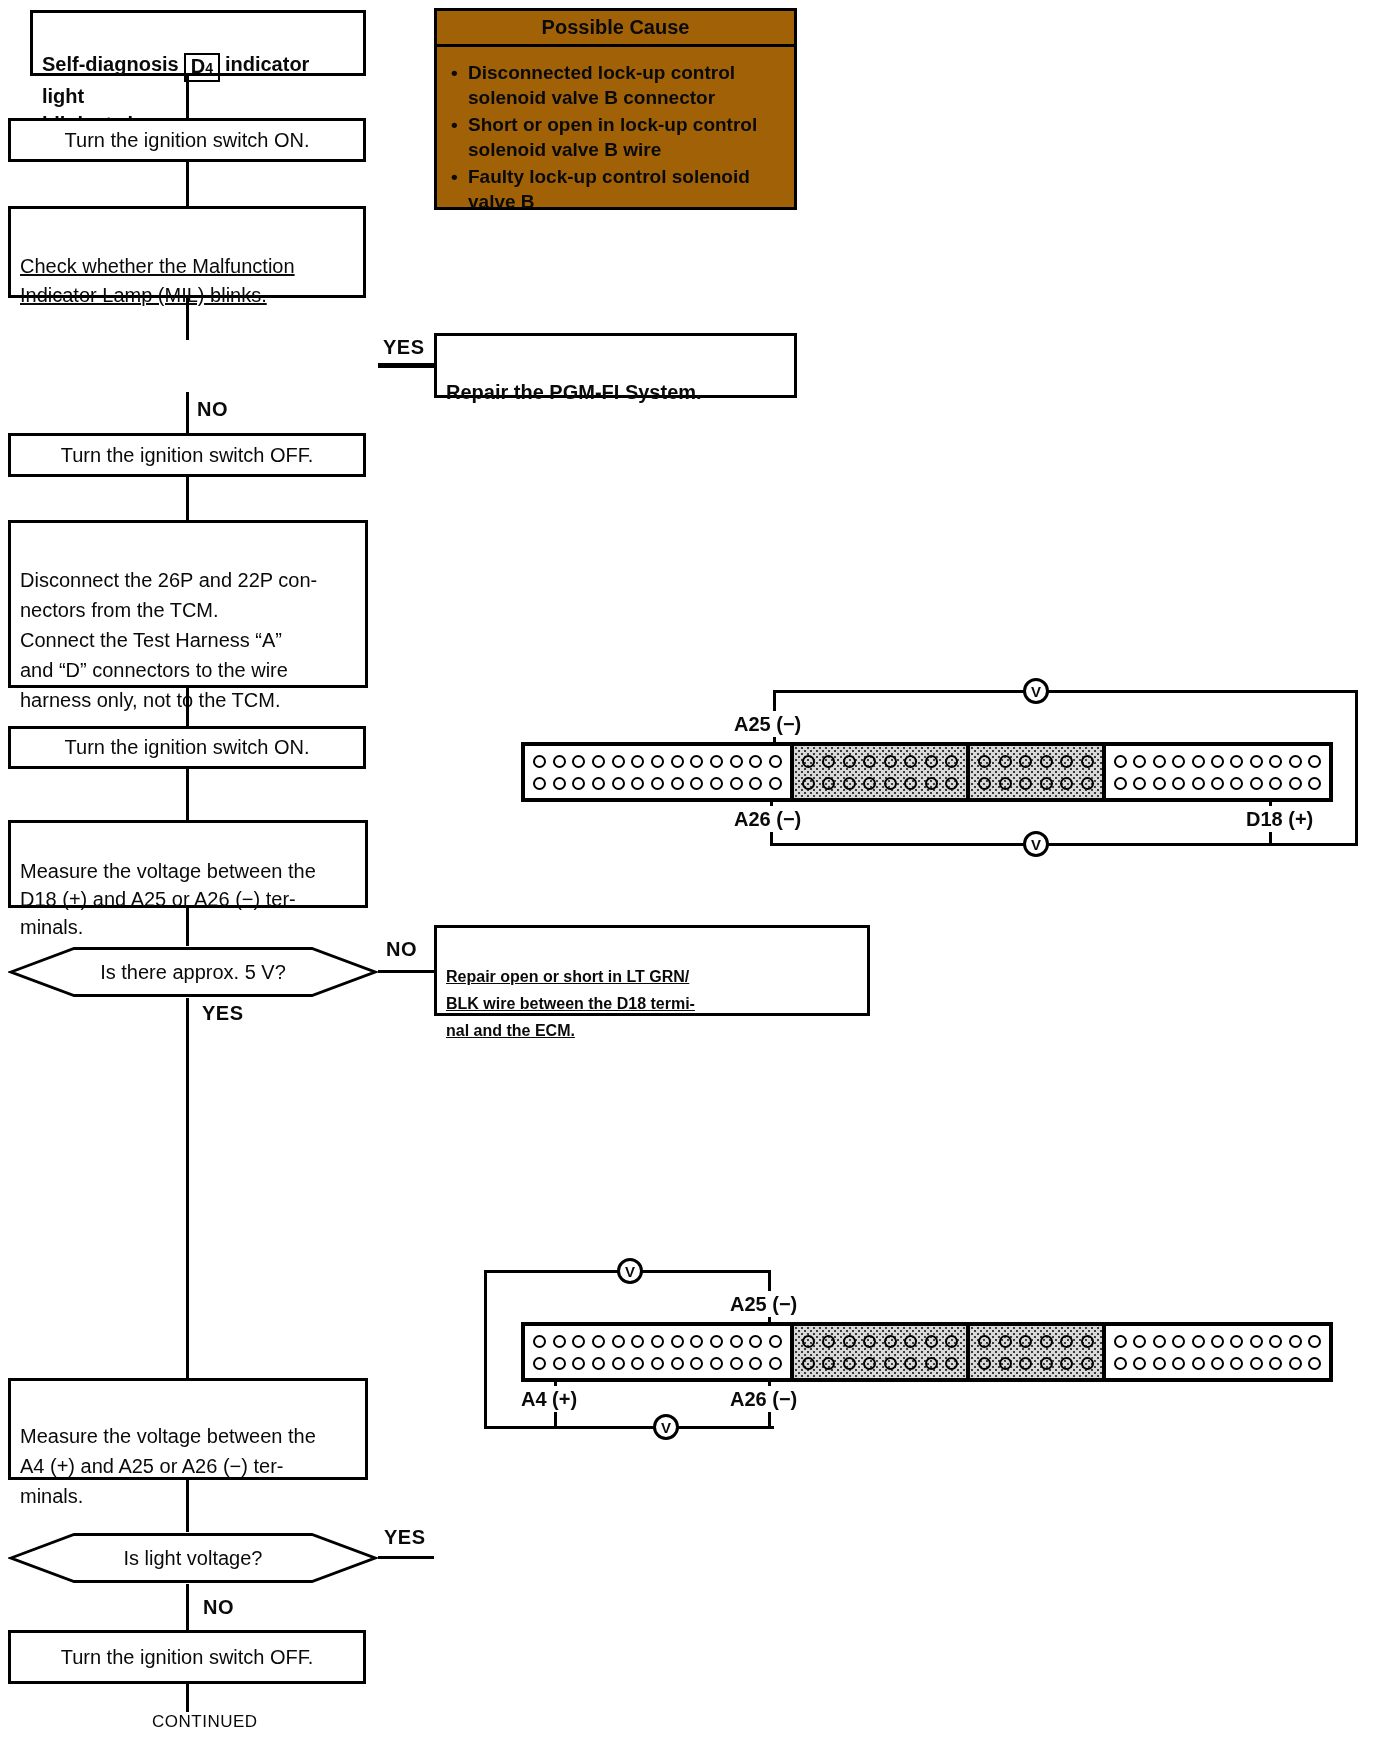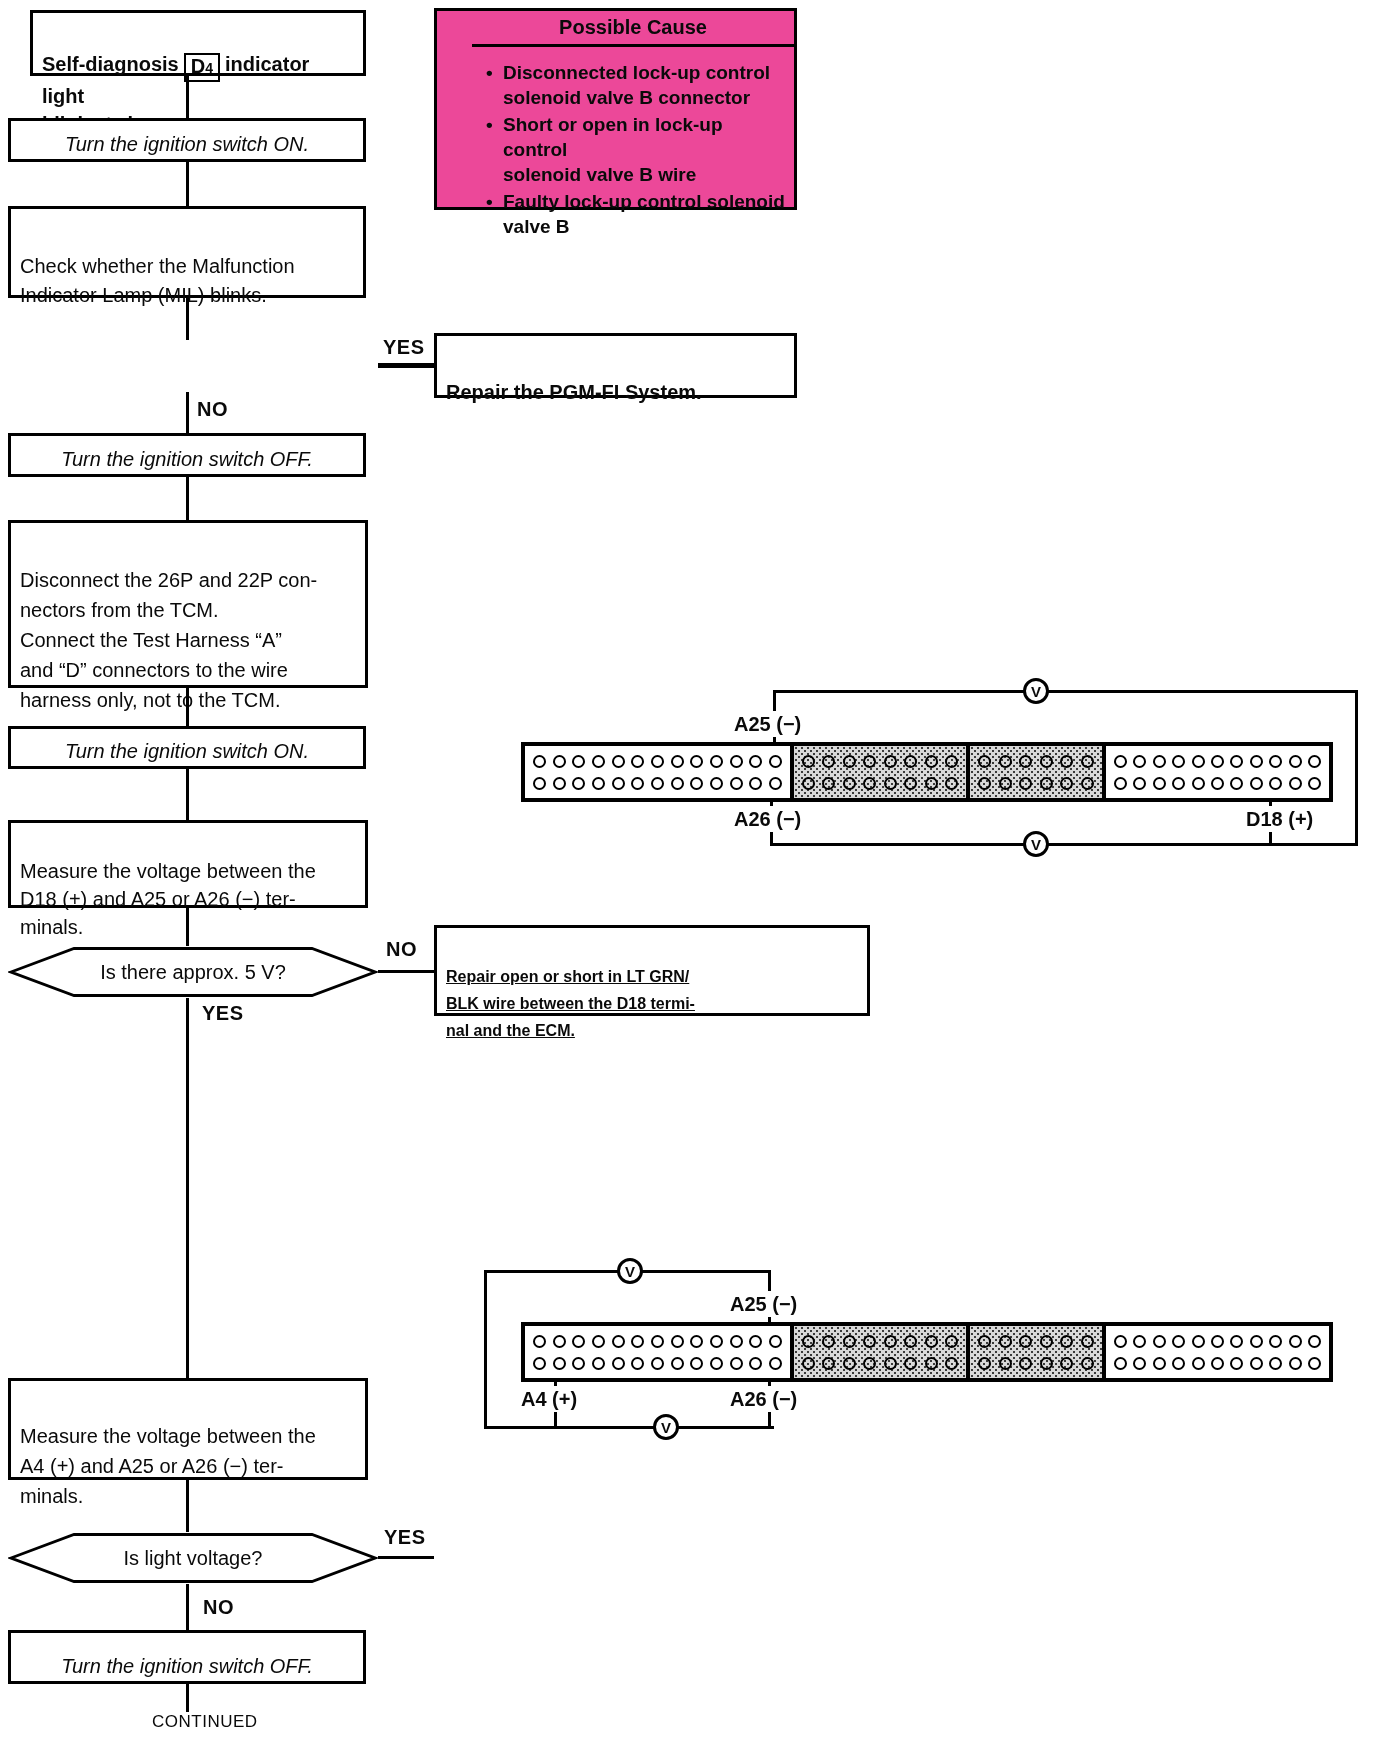--- a/index.html
+++ b/index.html
@@ -5,34 +5,34 @@
   html,body{margin:0;padding:0;background:#fff;}
   #canvas{
     position:relative;width:1376px;height:1740px;background:#fff;
     font-family:"Liberation Sans",sans-serif;color:#0a0a0a;overflow:hidden;
   }
   
   .fbox{
     position:absolute;border:3px solid #000;background:#fff;box-sizing:border-box;
     font-size:20px;line-height:29px;white-space:pre-line;
   }
-  .fbox.center{display:flex;align-items:flex-end;justify-content:center;text-align:center;font-style:italic;}
+  .fbox.center{display:flex;align-items:center;justify-content:center;text-align:center;}
   .fbox.left{padding:9px 9px;}
   .fbox.bold{font-weight:700;}
   .line{position:absolute;background:#000;}
   .branch-label{position:absolute;font-size:20px;font-weight:700;letter-spacing:.5px;}
   
   .hex{position:absolute;width:370px;height:52px;}
   .hex svg{position:absolute;left:0;top:0;}
   .hex .hex-label{
     position:absolute;inset:0;display:flex;align-items:center;justify-content:center;
     font-size:20px;
   }
   
-  .pc-box{position:absolute;border:3px solid #000;background:#ec4899;box-sizing:border-box;padding-left:35px;}
+  .pc-box{position:absolute;border:3px solid #000;background:#a16207;box-sizing:border-box;}
   .pc-header{
     height:33px;border-bottom:3px solid #000;display:flex;align-items:center;justify-content:center;
     font-size:20px;font-weight:700;
   }
   .pc-items{padding:13px 8px 0 14px;}
   .pc-item{display:flex;margin-bottom:2px;}
   .pc-bullet{width:17px;font-weight:700;font-size:19px;line-height:25px;}
   .pc-text{flex:1;font-weight:700;font-size:19px;line-height:25px;white-space:pre-line;}
   
   .d4badge{
@@ -82,21 +82,21 @@
   </div>
 
   <div class="line" style="left:186px;top:76px;width:3px;height:42px;"></div>
 
   <div class="fbox center" style="left:8px;top:118px;width:358px;height:44px;">
     <span>Turn the ignition switch ON.</span>
   </div>
 
   <div class="line" style="left:186px;top:162px;width:3px;height:44px;"></div>
 
-  <div class="fbox left" style="left:8px;top:206px;width:358px;height:92px;padding-top:14px;">
+  <div class="fbox left" style="left:8px;top:206px;width:358px;height:92px;padding-top:14px;text-decoration:underline;">
     <span>Check whether the Malfunction
 Indicator Lamp (MIL) blinks.</span>
   </div>
 
   <div class="line" style="left:186px;top:298px;width:3px;height:42px;"></div>
 
 
   <div class="branch-label" style="left:383px;top:336px;">YES</div>
   <div class="line" style="left:378px;top:363px;width:56px;height:5px;"></div>
 

